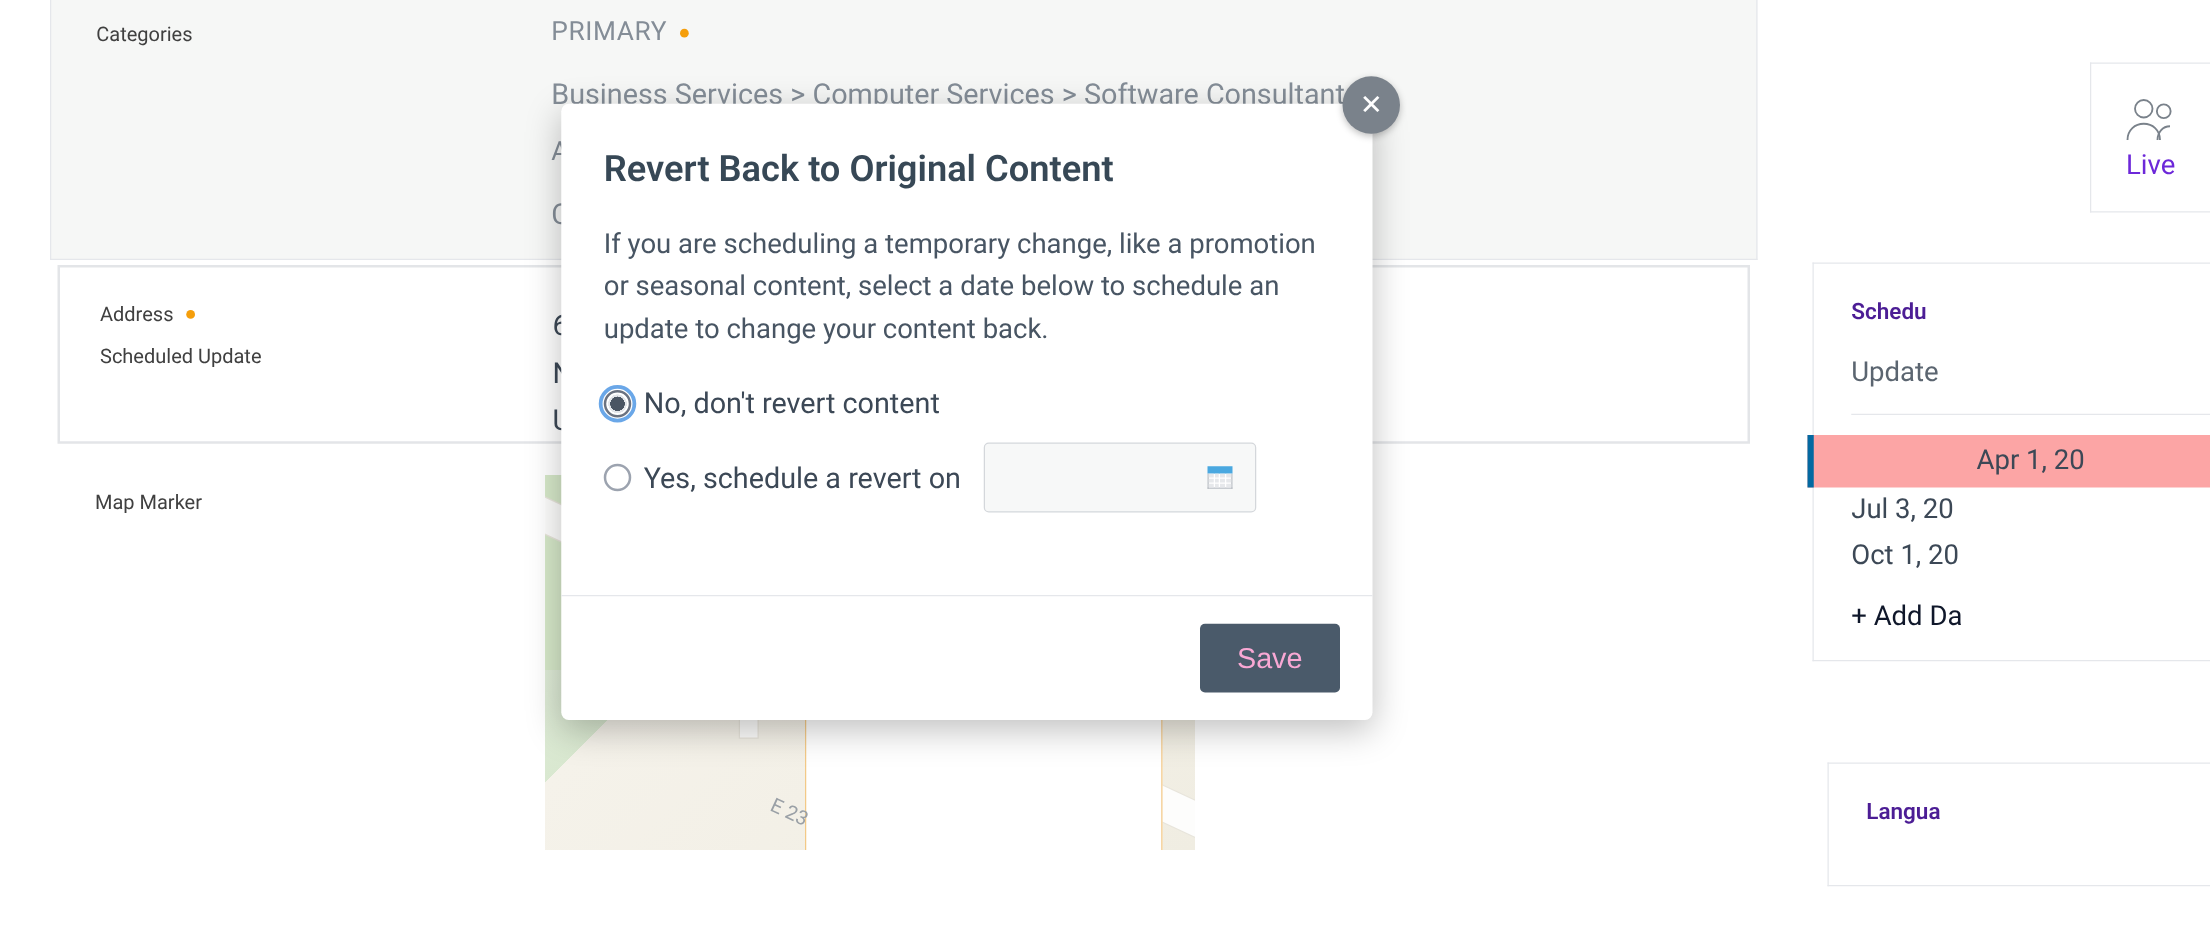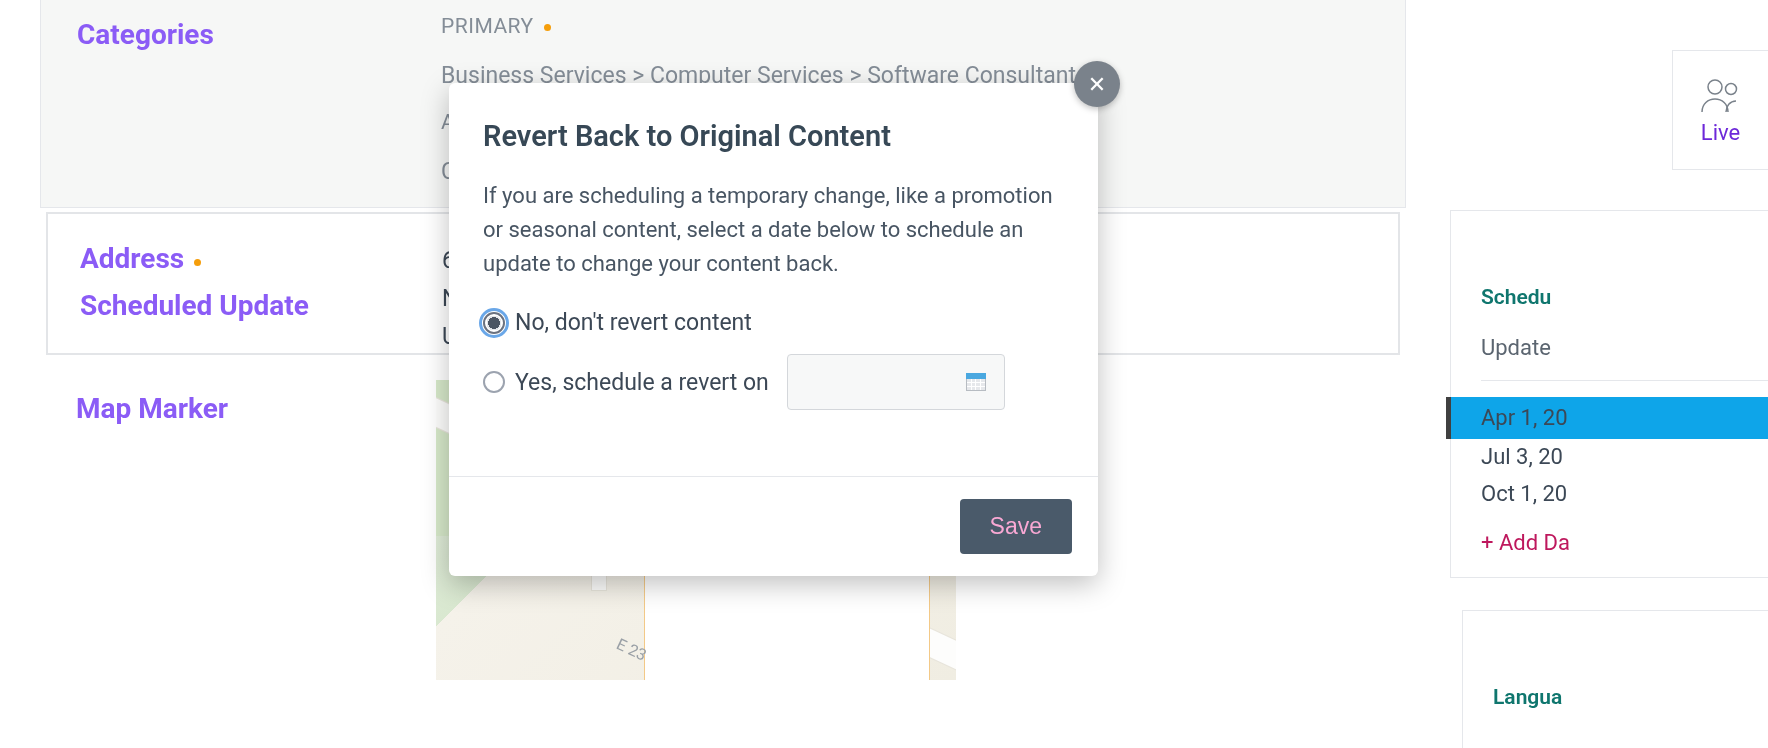--- a/index.html
+++ b/index.html
@@ -25,23 +25,23 @@
       top: 0;
       left: 40px;
       right: 362px;
       height: 208px;
       background: #f6f7f6;
       border: 1px solid #e5e7eb;
       border-top: none;
       padding: 18px 36px;
     }
     .section-label {
-      color: #8b5cf6;
-      font-size: 28px;
-      font-weight: 700;
+      color: #404040;
+      font-size: 16px;
+      font-weight: 400;
     }
     .categories-primary-row {
       position: absolute;
       top: 14px;
       left: 400px;
     }
     .primary-label {
       color: #848d97;
       font-size: 21px;
       letter-spacing: 0.5px;
@@ -150,49 +150,48 @@
     .scheduled-panel {
       position: absolute;
       top: 210px;
       right: 0;
       left: 0;
       border: 1px solid #e5e7eb;
       border-right: none;
       padding: 28px 0 22px 30px;
     }
     .scheduled-title {
-      color: #0f766e;
-      font-size: 21px;
+      color: #4c1d95;
+      font-size: 18px;
       font-weight: 600;
       margin-bottom: 26px;
-      margin-top: 46px;
     }
     .scheduled-today {
       color: #5b6570;
       font-size: 22px;
       padding-bottom: 20px;
       margin-right: 0;
       border-bottom: 1px solid #e5e7eb;
     }
     .scheduled-dates { margin-top: 16px; }
     .scheduled-date-item {
       color: #3c4856;
       font-size: 22px;
       line-height: 1.65;
     }
     .scheduled-date-item.active {
-      background: #0ea5e9;
+      background: #fca5a5;
       margin-left: -30px;
       padding-left: 30px;
-      border-left: 5px solid #404040;
+      border-left: 5px solid #0369a1;
       padding-top: 3px; padding-bottom: 3px;
-      margin-left: -35px; padding-left: 30px;
+      margin-left: -35px; padding-left: 30px; text-align: center;
     }
     .add-date-link {
-      color: #be185d;
+      color: #0f172a;
       font-size: 22px;
       display: inline-block;
       margin-top: 18px;
       cursor: pointer;
     }
 
     .language-panel {
       position: absolute;
       top: 610px;
       right: 0;

